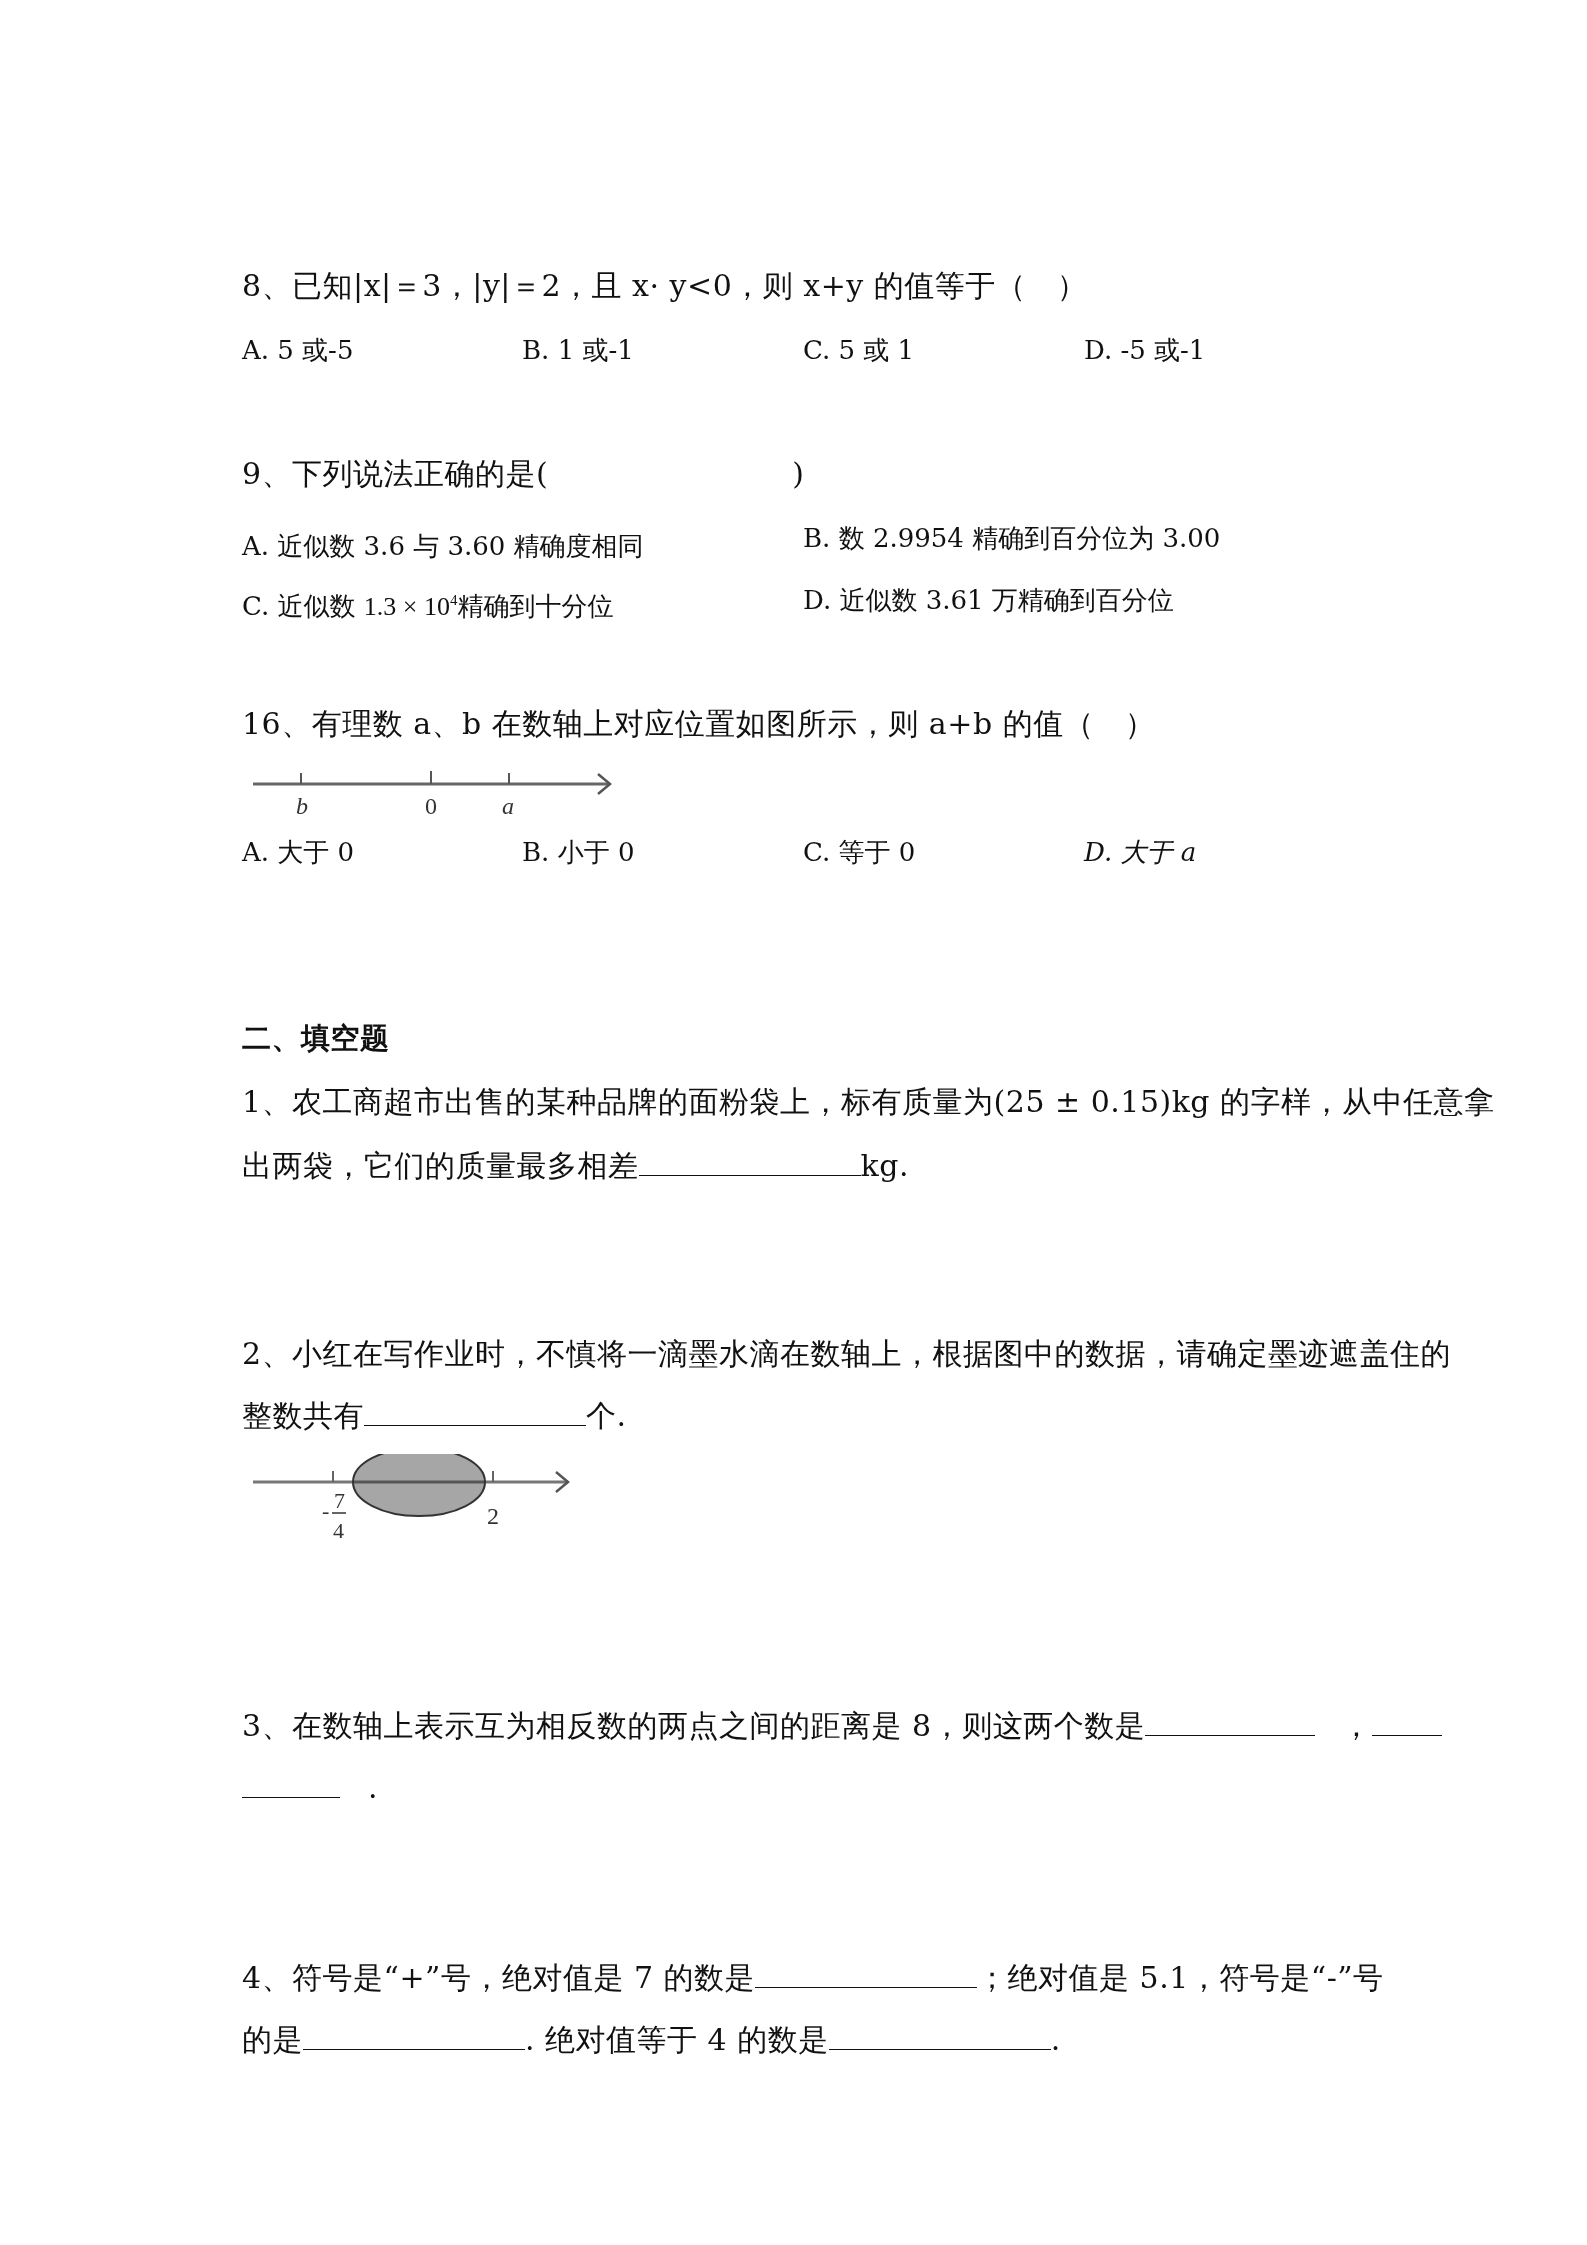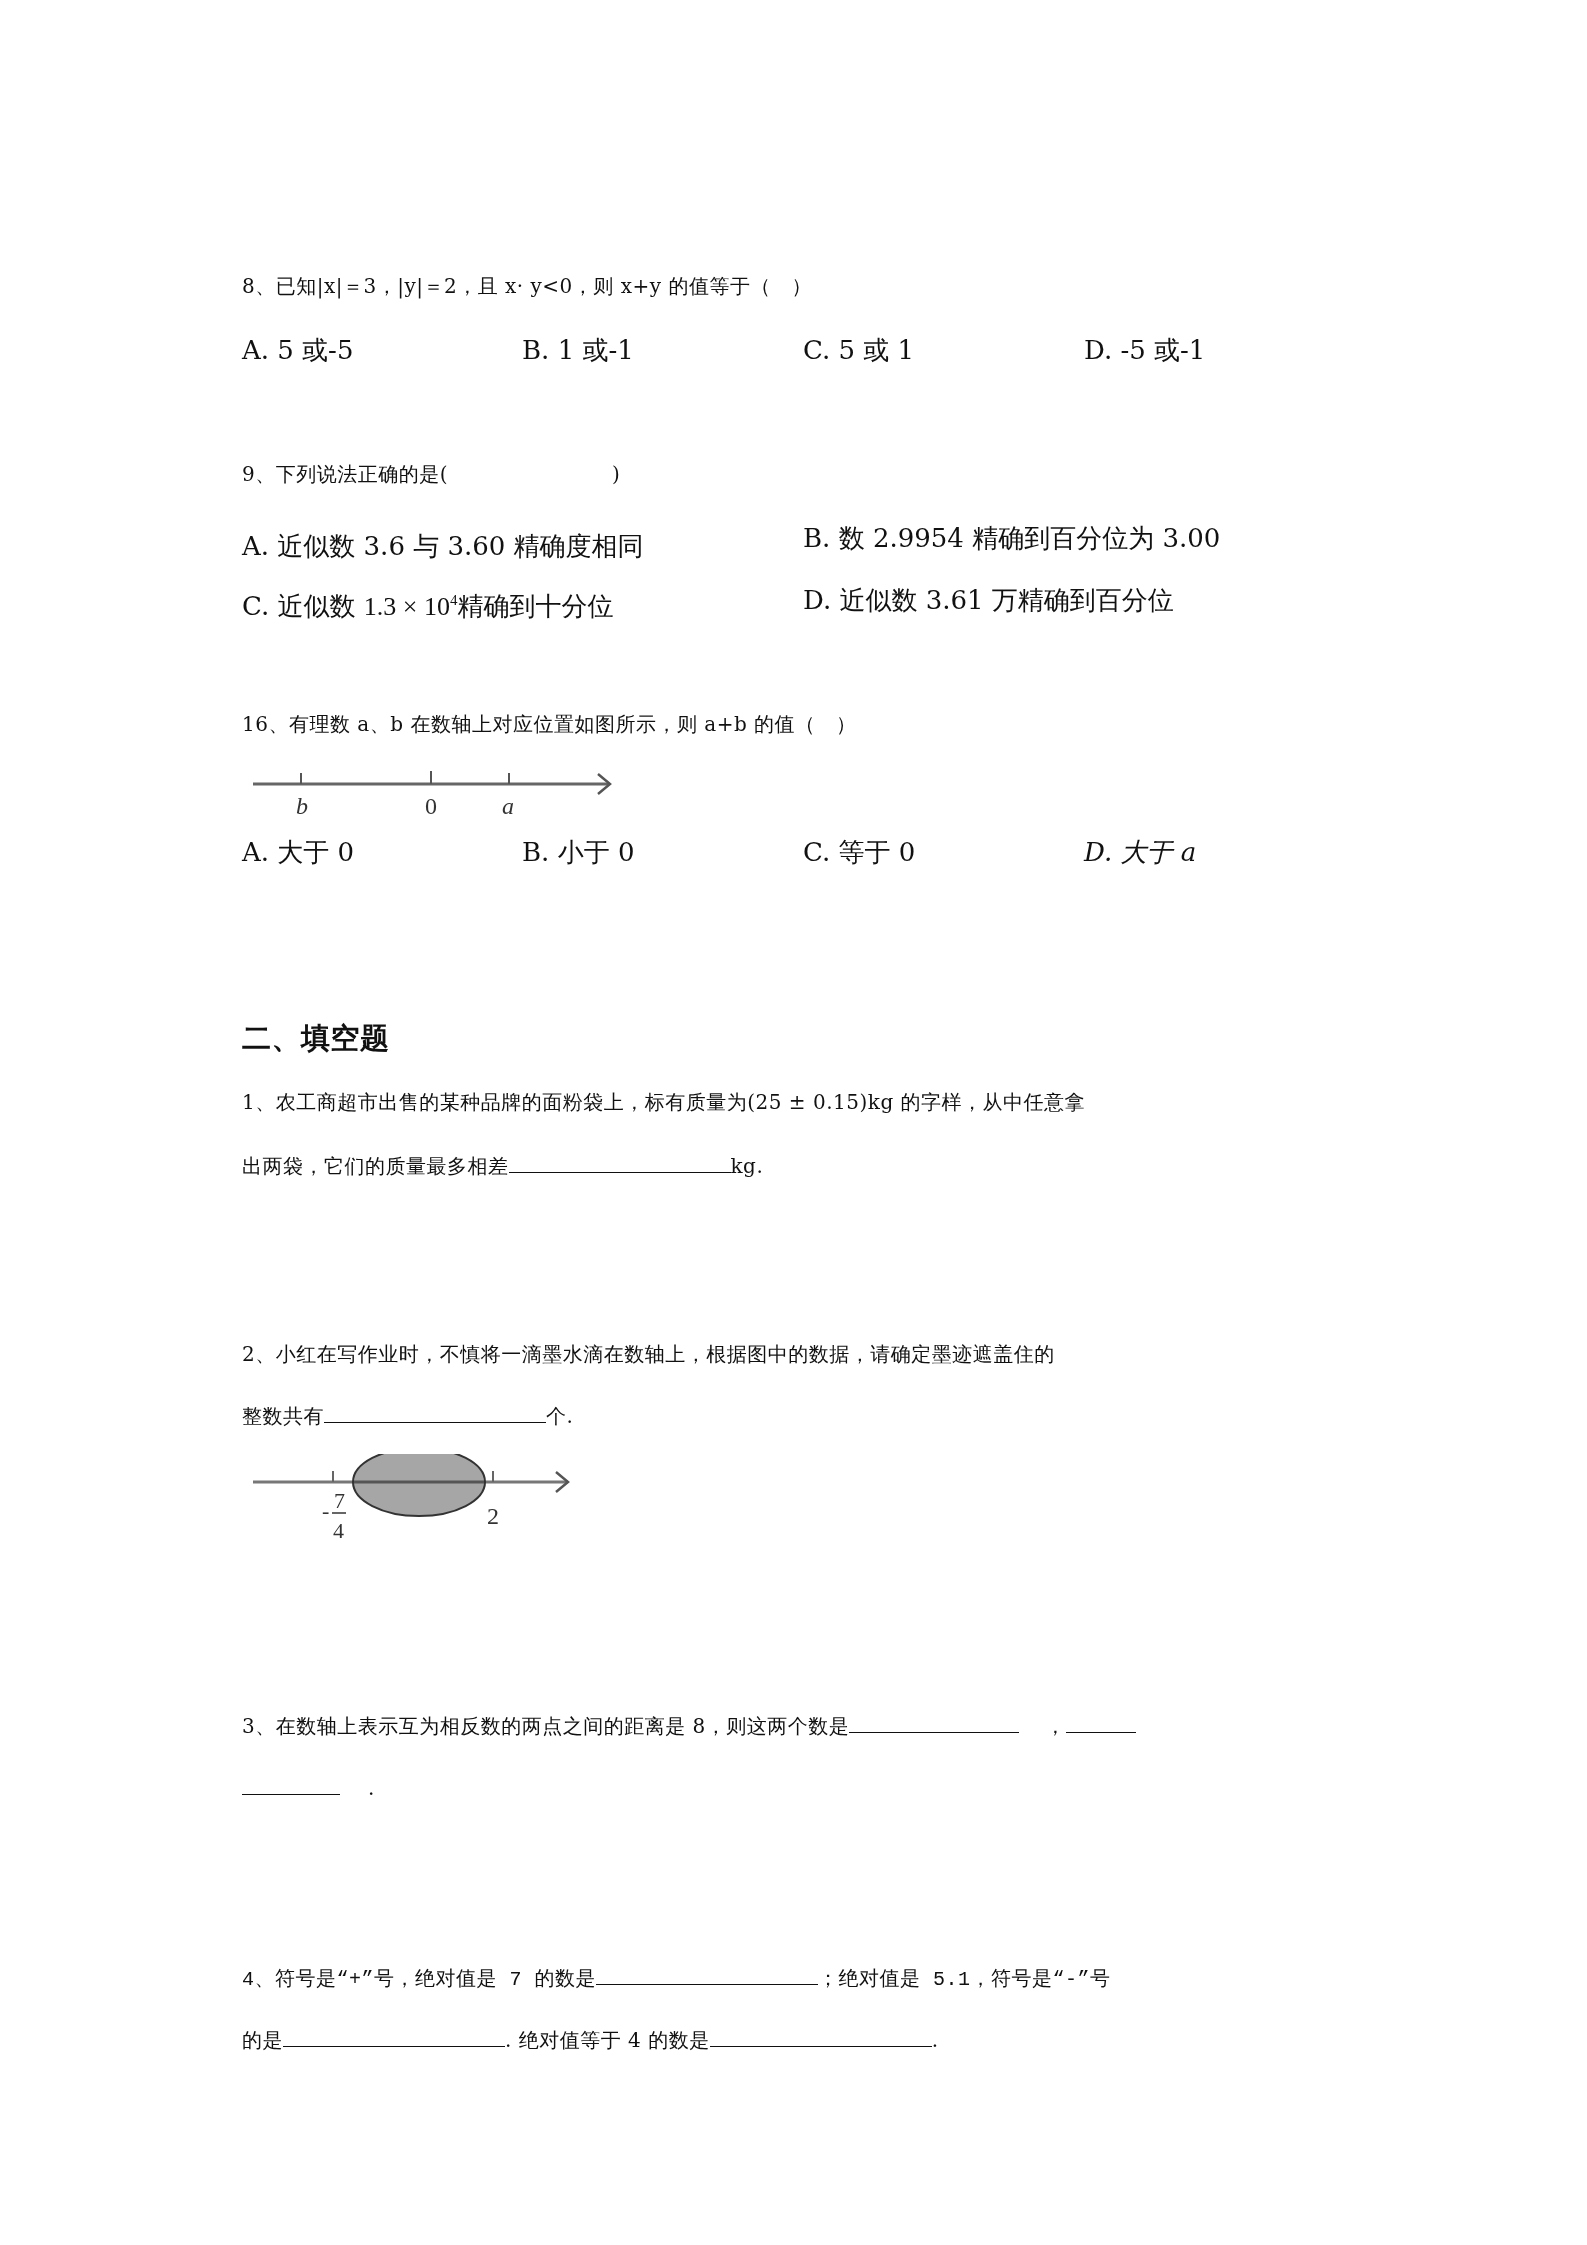--- a/index.html
+++ b/index.html
@@ -2,21 +2,21 @@
 <html><head>
   <meta charset="utf-8">
   <style>
     html, body { margin: 0; padding: 0; background: #ffffff; }
     body {
       width: 1587px; height: 2245px; position: relative; overflow: hidden;
       font-family: "DejaVu Serif", "Liberation Serif", serif;
       color: #111111;
     }
     .line {
-      position: absolute; left: 242px; font-size: 20px; line-height: 32px;
+      position: absolute; left: 242px; font-size: 30px; line-height: 32px;
       white-space: nowrap; letter-spacing: 0.5px;
     }
     .opt { position: absolute; font-size: 26px; line-height: 32px; white-space: nowrap; }
     .heading { font-size: 29px; font-weight: bold; font-family: "DejaVu Sans", "Liberation Sans", sans-serif; }
     .blank { display: inline-block; border-bottom: 1.5px solid #111; vertical-align: baseline; height: 22px; }
     .math { font-family: "Liberation Serif", "DejaVu Serif", serif; }
     svg text { font-family: "Liberation Serif", "DejaVu Serif", serif; }
     sup { font-size: 15px; }
   </style>
 </head>
@@ -77,18 +77,18 @@
   <text x="237" y="70" font-size="24" fill="#333">2</text>
 </svg>
 
 <div class="line" style="top:1710px;">
   <span>3、在数轴上表示互为相反数的两点之间的距离是 8，则这两个数是</span><span class="blank" style="width:170px;"></span><span style="display:inline-block; width:26px;"></span><span>，</span><span class="blank" style="width:70px;"></span>
 </div>
 <div class="line" style="top:1772px;">
   <span class="blank" style="width:98px;"></span><span style="display:inline-block; width:28px;"></span><span>.</span>
 </div>
 
-<div class="line" style="top:1962px;font-family:Liberation Mono, monospace;">
+<div class="line" style="top:1962px;">
   <span>4、符号是“+”号，绝对值是 7 的数是</span><span class="blank" style="width:222px;"></span><span>；绝对值是 5.1，符号是“-”号</span>
 </div>
 <div class="line" style="top:2024px;">
   <span>的是</span><span class="blank" style="width:222px;"></span><span>. 绝对值等于 4 的数是</span><span class="blank" style="width:222px;"></span><span>.</span>
 </div>
 
 </body></html>

